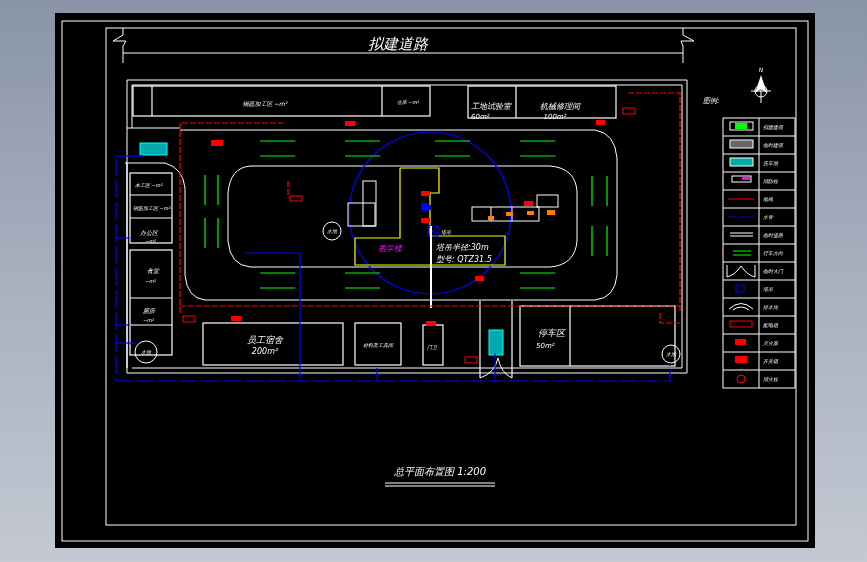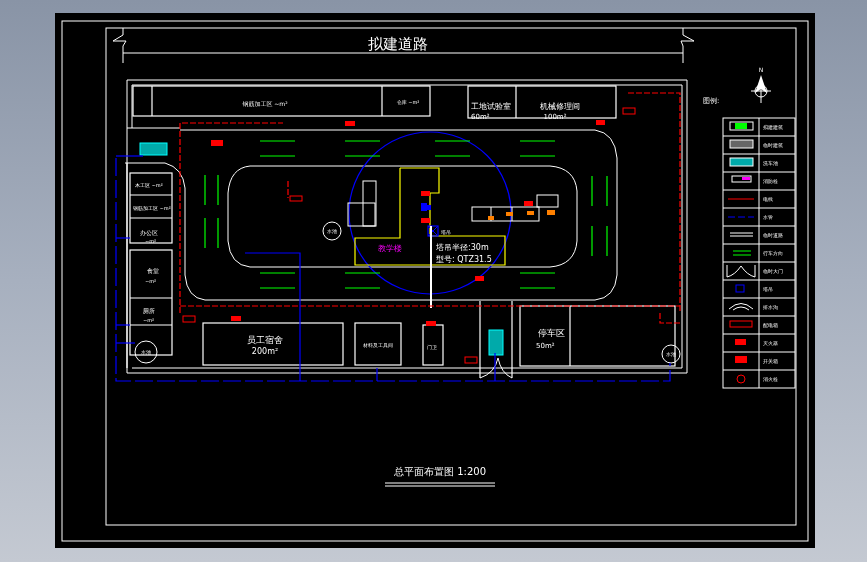--- a/index.html
+++ b/index.html
@@ -5,20 +5,21 @@
   html, body { margin:0; padding:0; }
   body {
     width:867px; height:562px; overflow:hidden;
     background: linear-gradient(to bottom, #8994a6 0%, #a7b0bf 50%, #c4c9d2 100%);
     font-family: "DejaVu Sans", sans-serif;
     position:relative;
   }
   #canvas {
     position:absolute; left:55px; top:13px; width:760px; height:535px;
     background:#000;
+    font-style:italic;
   }
   svg { position:absolute; left:0; top:0; }
   .t { fill:#fff; font-family:"DejaVu Sans", sans-serif; }
 </style>
 </head>
 <body>
 
 <div id="canvas">
 <svg width="760" height="535" viewBox="0 0 760 535">
 

